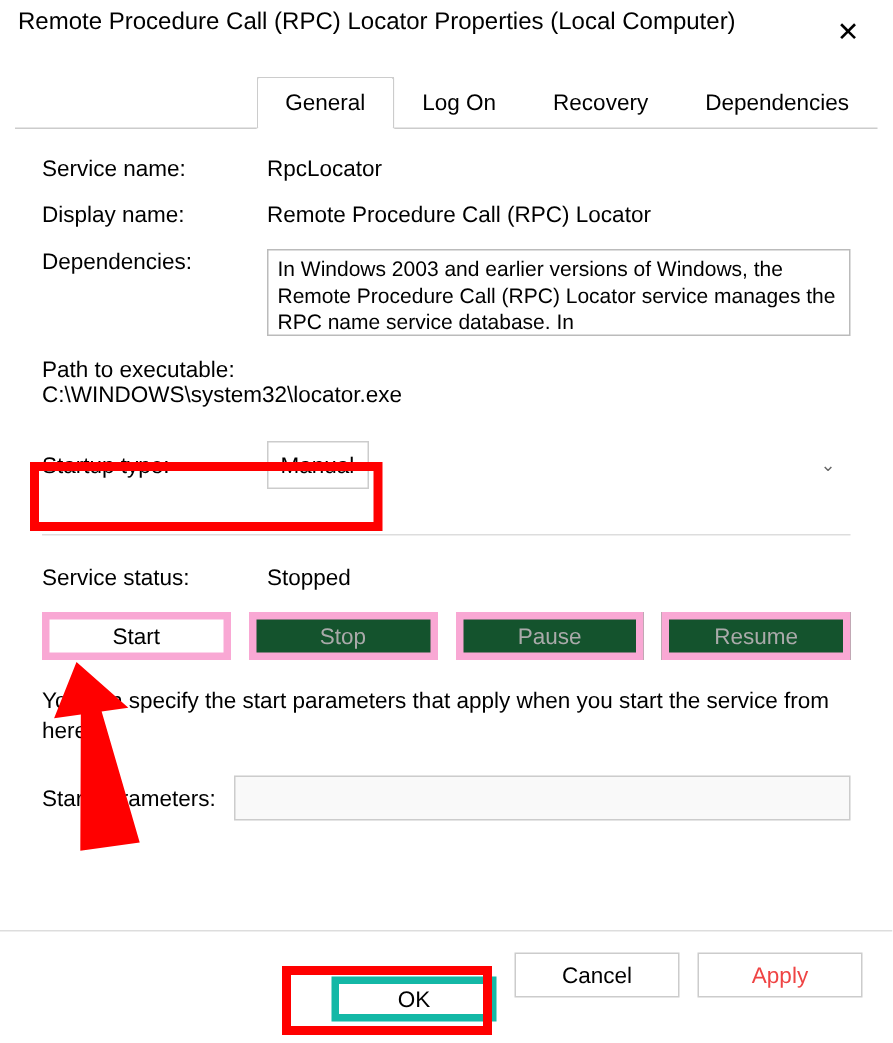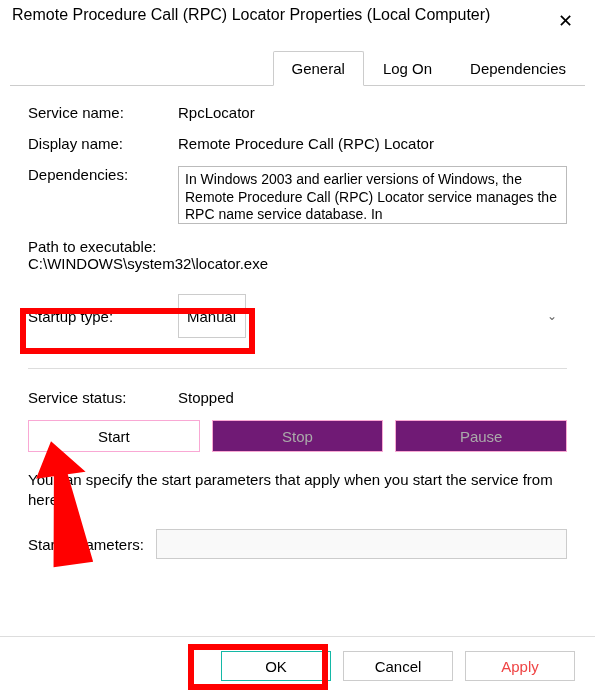--- a/index.html
+++ b/index.html
@@ -16,56 +16,57 @@
     
     .row { display: flex; margin-bottom: 14px; align-items: flex-start; }
     .label-col { width: 150px; flex-shrink: 0; }
     .value-col { flex: 1; }
     
     .desc-box { border: 1px solid #bbb; padding: 4px 6px; height: 58px; overflow: hidden; font-size: 14px; line-height: 1.25; width: 100%; }
     
     .path-block { margin: 8px 0 22px 0; }
     
     .startup-row { display: flex; align-items: center; position: relative; margin-bottom: 30px; }
-    .startup-select { flex: 1; border: 1px solid #ccc; padding: 5px 8px; font-size: 15px; background: #fff; appearance: none; height: 44px; }
+    .startup-select { flex: 1; border: 1px solid #ccc; padding: 5px 8px; font-size: 15px; background: #fff; appearance: none; height: 32px; }
     .select-wrap { flex: 1; position: relative; }
     .chevron { position: absolute; right: 10px; top: 50%; transform: translateY(-50%); font-size: 12px; color: #666; pointer-events: none; }
     
     .highlight-1 { position: absolute; border: 6px solid #ff0000; left: 20px; top: 308px; width: 235px; height: 46px; pointer-events: none; z-index: 5; }
     .highlight-2 { position: absolute; border: 6px solid #ff0000; left: 188px; top: 644px; width: 140px; height: 46px; pointer-events: none; z-index: 5; }
     
     .divider { border: none; border-top: 1px solid #ddd; margin: 12px 0 20px 0; }
     
     .btn-row { display: flex; gap: 12px; margin: 14px 0 18px 0; }
-    .svc-btn { flex: 1; height: 32px; border: 1px solid #f9a8d4; background: #fff; font-size: 15px; cursor: pointer; }
-    .svc-btn.disabled { color: #aaa; background: #701a75; cursor: default; }
+    .svc-btn { flex: 1; height: 32px; border: 5px solid #f9a8d4; background: #fff; font-size: 15px; cursor: pointer; }
+    .svc-btn.disabled { color: #aaa; background: #14532d; cursor: default; }
     
     .hint { margin: 8px 0 20px 0; line-height: 1.3; }
     
     .param-row { display: flex; align-items: center; gap: 12px; }
     .param-input { flex: 1; border: 1px solid #ccc; height: 30px; padding: 4px 6px; font-size: 15px; background: #f9f9f9; }
     
     .bottom-bar { position: absolute; bottom: 0; left: 0; right: 0; border-top: 1px solid #ddd; padding: 14px 20px; display: flex; justify-content: flex-end; gap: 12px; background: #fff; }
     .dlg-btn { width: 110px; height: 30px; border: 1px solid #ccc; background: #fff; font-size: 15px; cursor: pointer; }
-    .dlg-btn.primary { border: 1px solid #14b8a6; }
+    .dlg-btn.primary { border: 5px solid #14b8a6; margin-top: 16px; }
     .dlg-btn.disabled { color: #ef4444; cursor: default; }
     
     .arrow { position: absolute; left: -10px; top: 430px; z-index: 10; pointer-events: none; }
   </style>
 </head>
 <body>
 
 <div class="titlebar">
   <span>Remote Procedure Call (RPC) Locator Properties (Local Computer)</span>
   <span class="close-btn">✕</span>
 </div>
 
 <div class="tabs">
   <div class="tab active">General</div>
   <div class="tab">Log On</div>
+  <div class="tab">Recovery</div>
   <div class="tab">Dependencies</div>
 </div>
 
 <div class="content">
 
   <div class="row">
     <div class="label-col">Service name:</div>
     <div class="value-col">RpcLocator</div>
   </div>
 
@@ -100,20 +101,21 @@
 
   <div class="row">
     <div class="label-col">Service status:</div>
     <div class="value-col">Stopped</div>
   </div>
 
   <div class="btn-row">
     <button class="svc-btn">Start</button>
     <button class="svc-btn disabled">Stop</button>
     <button class="svc-btn disabled">Pause</button>
+    <button class="svc-btn disabled">Resume</button>
   </div>
 
   <div class="hint">You can specify the start parameters that apply when you start the service from here.</div>
 
   <div class="param-row">
     <div>Start parameters:</div>
     <input class="param-input" disabled="" value="" style="">
   </div>
 
 </div>

